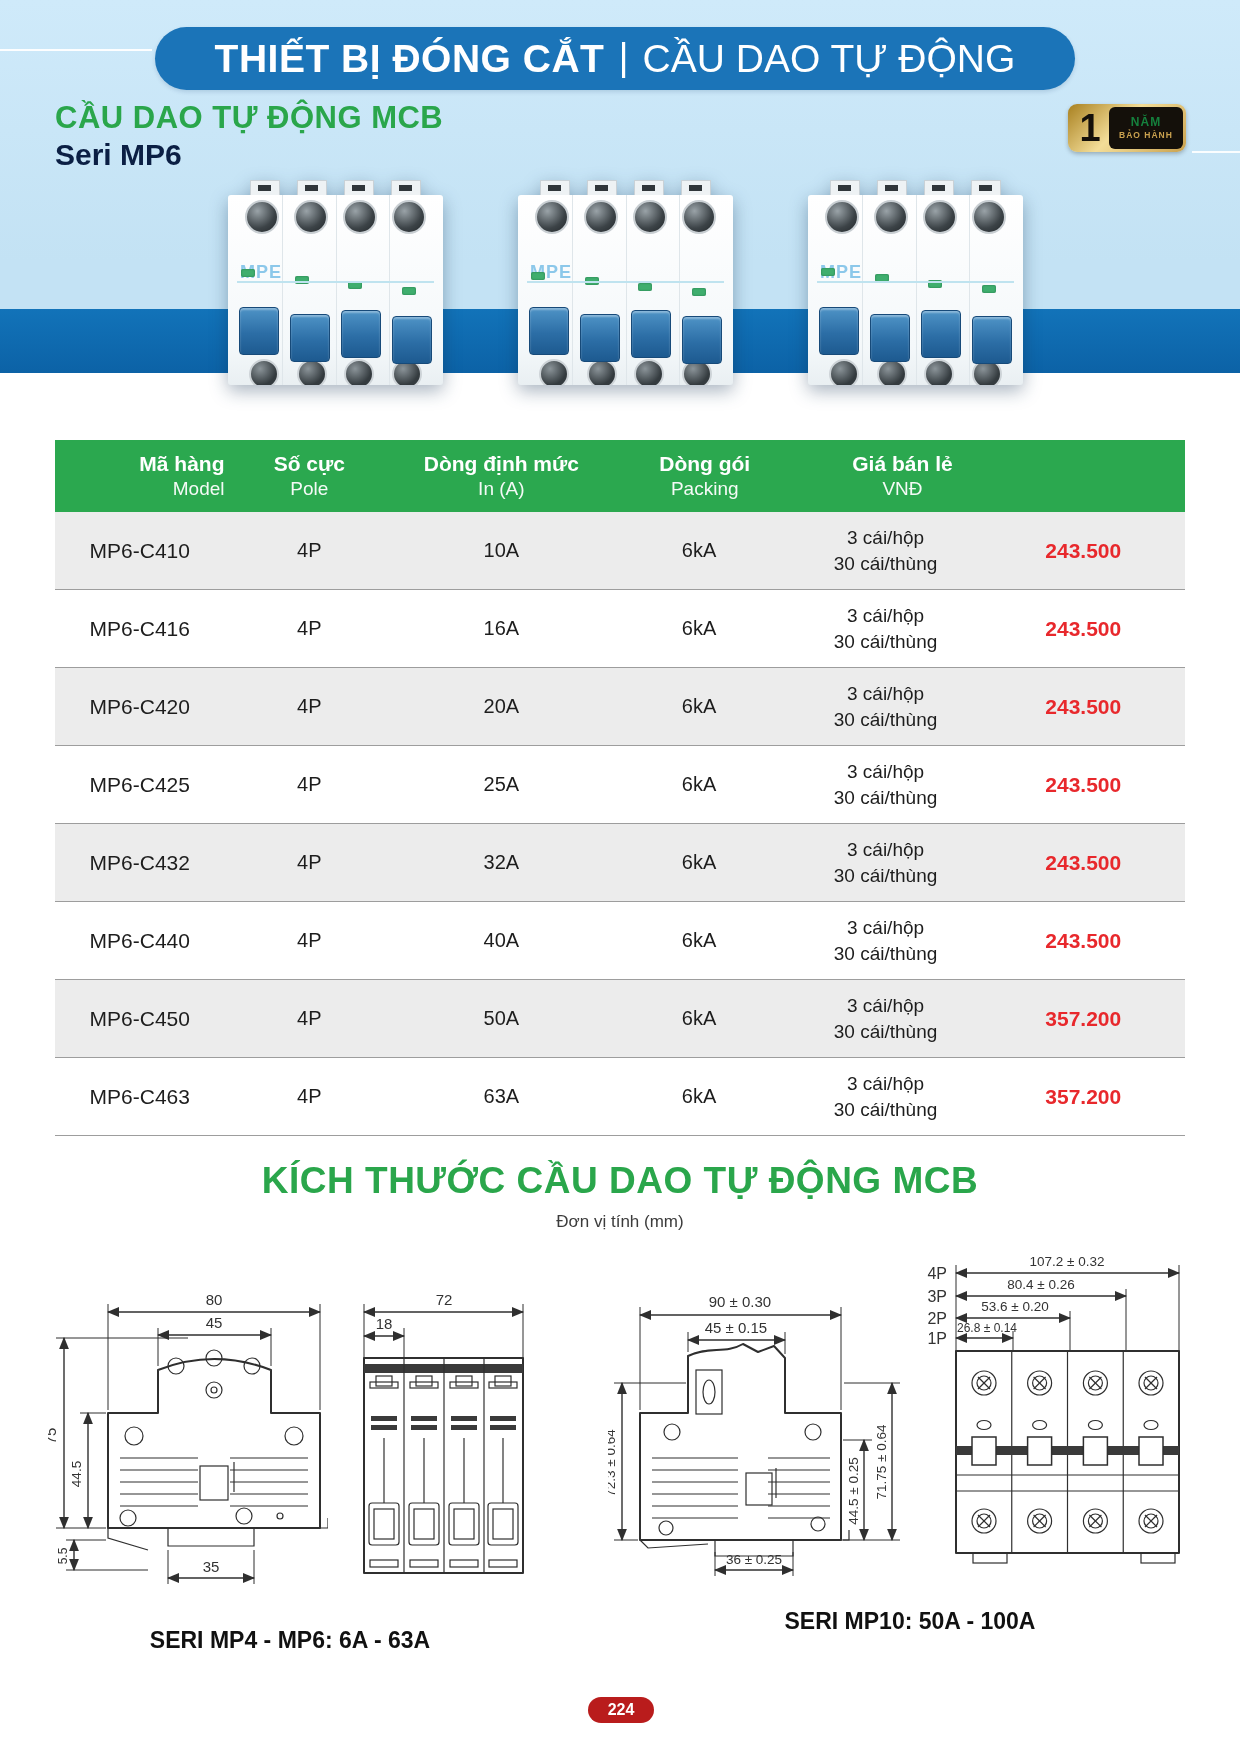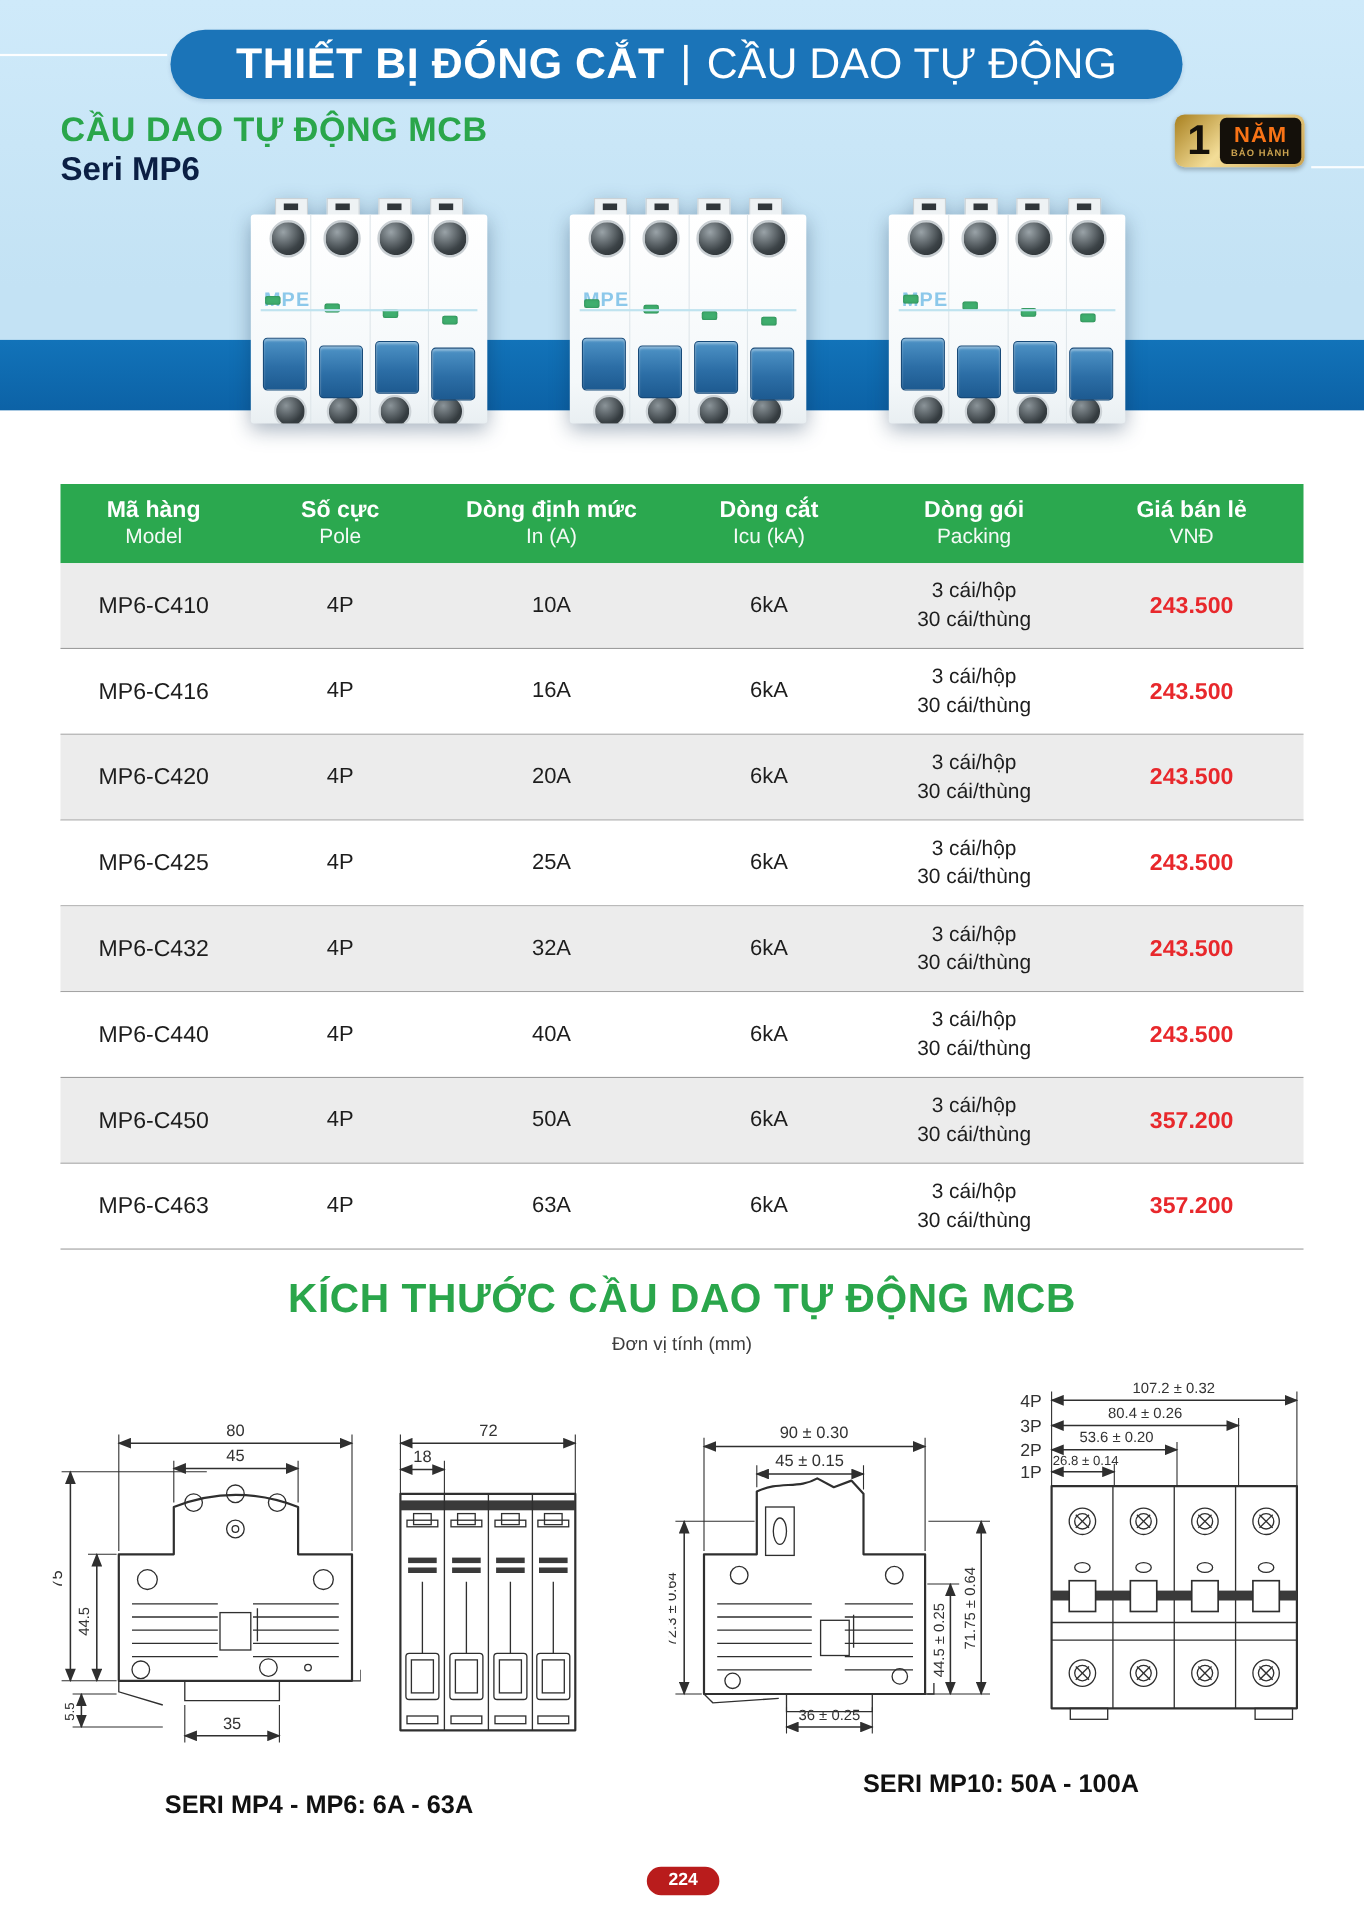--- a/index.html
+++ b/index.html
@@ -23,21 +23,21 @@
   .subtitle{position:absolute;left:55px;top:100px;font-size:31px;font-weight:600;color:#2aa64b;letter-spacing:.5px;}
   .series{position:absolute;left:55px;top:138px;font-size:30px;font-weight:800;color:#0b1f44;}
   
   .badge{
     position:absolute;left:1068px;top:104px;width:118px;height:48px;border-radius:9px;
     background:linear-gradient(135deg,#a8801f 0%,#f3dd98 45%,#caa24f 100%);
     display:flex;align-items:center;padding:3px;box-sizing:border-box;box-shadow:0 2px 4px rgba(0,0,0,.25);
   }
   .badge-num{width:38px;text-align:center;font-size:38px;font-weight:800;color:#14100a;line-height:1;}
   .badge-right{flex:1;height:100%;background:#14100a;border-radius:6px;display:flex;flex-direction:column;align-items:center;justify-content:center;}
-  .badge-l1{color:#f97316;font-size:20px;font-weight:800;letter-spacing:1px;line-height:1.1;text-align:right;}
+  .badge-l1{color:#15803d;font-size:12px;font-weight:800;letter-spacing:1px;line-height:1.1;text-align:right;}
   .badge-l2{color:#caa24f;font-size:8.5px;font-weight:700;letter-spacing:1px;}
   
   .products{position:absolute;top:180px;left:228px;display:flex;gap:75px;}
   .breaker{width:215px;height:205px;display:flex;flex-direction:column;filter:drop-shadow(0 6px 9px rgba(8,40,75,.35));}
   .bk-tabs{height:15px;display:flex;justify-content:space-around;padding:0 14px;}
   .bk-tab{width:28px;height:15px;background:#eef2f4;border:1px solid #c9d1d6;border-bottom:none;position:relative;}
   .bk-tab::after{content:"";position:absolute;left:7px;top:4px;width:13px;height:6px;background:#30363a;}
   .bk-body{flex:1;background:linear-gradient(180deg,#ffffff 0%,#f4f8fa 80%,#e9eff2 100%);border-radius:3px;display:flex;flex-direction:column;position:relative;}
   .bk-sep{position:absolute;top:0;bottom:0;width:1px;background:#dfe6ea;}
   .bk-screws{height:44px;display:flex;justify-content:space-around;align-items:center;padding:0 10px;}
@@ -56,21 +56,21 @@
   
   .table{position:absolute;left:55px;top:440px;width:1130px;}
   .thead{display:flex;background:#2ba84f;color:#fff;height:72px;align-items:center;}
   .th{display:flex;flex-direction:column;align-items:center;justify-content:center;line-height:1.25;}
   .th-vi{font-size:21px;font-weight:700;}
   .th-en{font-size:19px;font-weight:400;opacity:.95;}
   .tr{display:flex;align-items:center;height:77px;border-bottom:1px solid #9d9d9d;}
   .tr:nth-child(odd){background:#ececec;}
   .tr:nth-child(even){background:#ffffff;}
   .td{text-align:center;font-size:20px;color:#1d1d1d;}
-  .c1{width:15%;} .c2{width:15%;text-align:center;} .c3{width:19%;} .c4{width:16%;} .c5{width:17%;} .c6{width:18%;}
+  .c1{width:15%;align-items:flex-end;} .c2{width:15%;text-align:center;} .c3{width:19%;} .c4{width:16%;} .c5{width:17%;} .c6{width:18%;}
   .td.model{font-weight:400;font-size:21px;}
   .td.packing{font-size:19px;line-height:1.35;}
   .td.price{font-weight:800;font-size:21px;color:#e8282c;}
   
   .dim-title{position:absolute;top:1160px;left:0;width:100%;text-align:center;font-size:37px;font-weight:600;color:#2aa64b;letter-spacing:.5px;}
   .dim-unit{position:absolute;top:1212px;left:0;width:100%;text-align:center;font-size:17px;color:#3c3c3c;}
   .drawing{position:absolute;}
   .d1{left:48px;top:1288px;}
   .d2{left:356px;top:1288px;}
   .d3{left:608px;top:1288px;}
@@ -245,24 +245,20 @@
         <span class="th-vi">Mã hàng</span>
         <span class="th-en">Model</span>
       </div>
     <div class="th c2">
         <span class="th-vi">Số cực</span>
         <span class="th-en">Pole</span>
       </div>
     <div class="th c3">
         <span class="th-vi">Dòng định mức</span>
         <span class="th-en">In (A)</span>
-      </div>
-    <div class="th c4">
-        <span class="th-vi">Dòng cắt</span>
-        <span class="th-en">Icu (kA)</span>
       </div>
     <div class="th c5">
         <span class="th-vi">Dòng gói</span>
         <span class="th-en">Packing</span>
       </div>
     <div class="th c6">
         <span class="th-vi">Giá bán lẻ</span>
         <span class="th-en">VNĐ</span>
       </div>
   </div>

